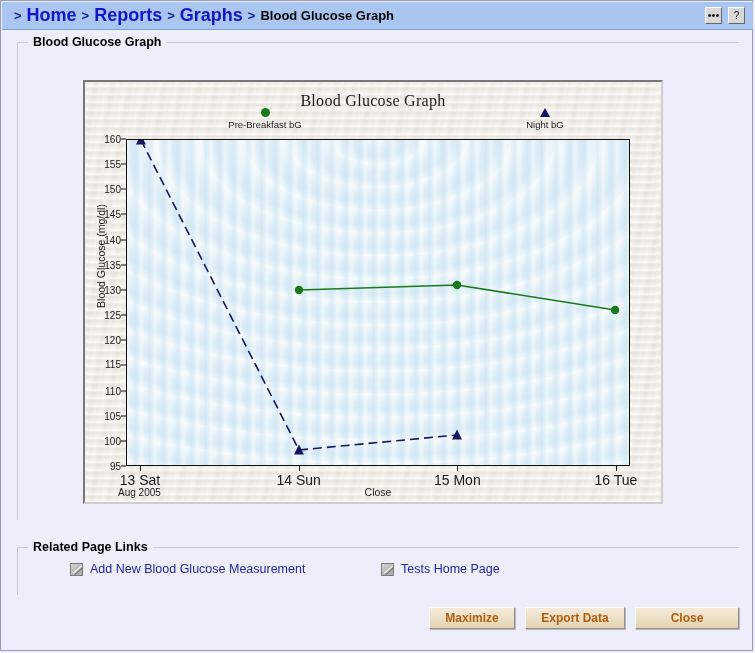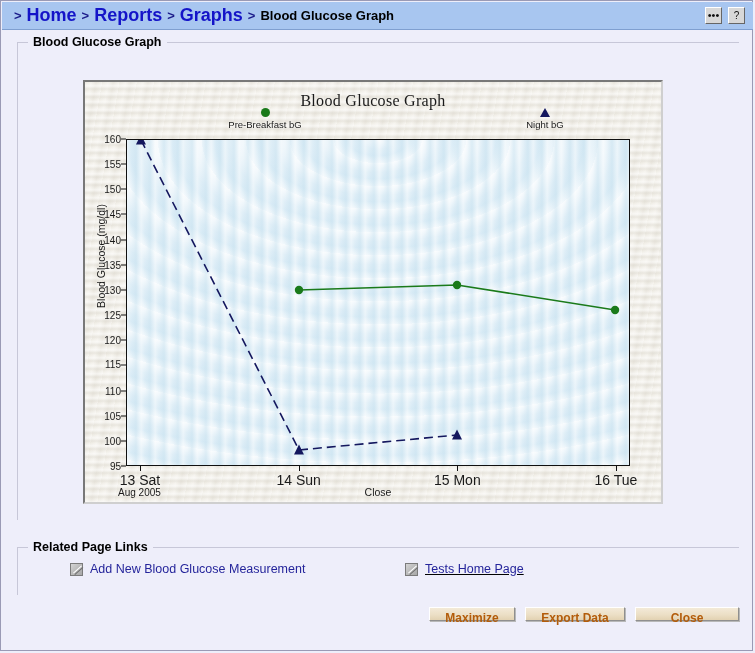--- a/index.html
+++ b/index.html
@@ -281,21 +281,21 @@
   }
   .rel-link {
     position: absolute;
     display: flex;
     align-items: center;
     gap: 7px;
     text-decoration: none;
     cursor: pointer;
   }
   #rel-link-0 { left: 52px; top: 0; }
-  #rel-link-1 { left: 387px; top: 0; text-decoration: underline; }
+  #rel-link-1 { left: 363px; top: 0; }
   .rel-icon {
     width: 13px;
     height: 13px;
     background: linear-gradient(135deg, #d5d5d5 0%, #bdbdbd 45%, #a8a8a8 100%);
     border: 1px solid #7b7b7b;
     box-sizing: border-box;
     position: relative;
     flex: 0 0 auto;
   }
   .rel-icon::after {
@@ -318,21 +318,21 @@
   .btn-bar {
     position: absolute;
     left: 0;
     top: 606px;
     width: 753px;
     height: 30px;
   }
   .btn {
     position: absolute;
     top: 0;
-    height: 14px;
+    height: 22px;
     background: linear-gradient(180deg, #f3ead8 0%, #ecdfc6 55%, #e2d2b2 100%);
     border-top: 1px solid #ffffff;
     border-left: 1px solid #ffffff;
     border-right: 1px solid #8f8f8f;
     border-bottom: 1px solid #8f8f8f;
     color: #b35c0a;
     font-weight: bold;
     font-size: 12px;
     font-family: "Liberation Sans", sans-serif;
     text-align: center;

